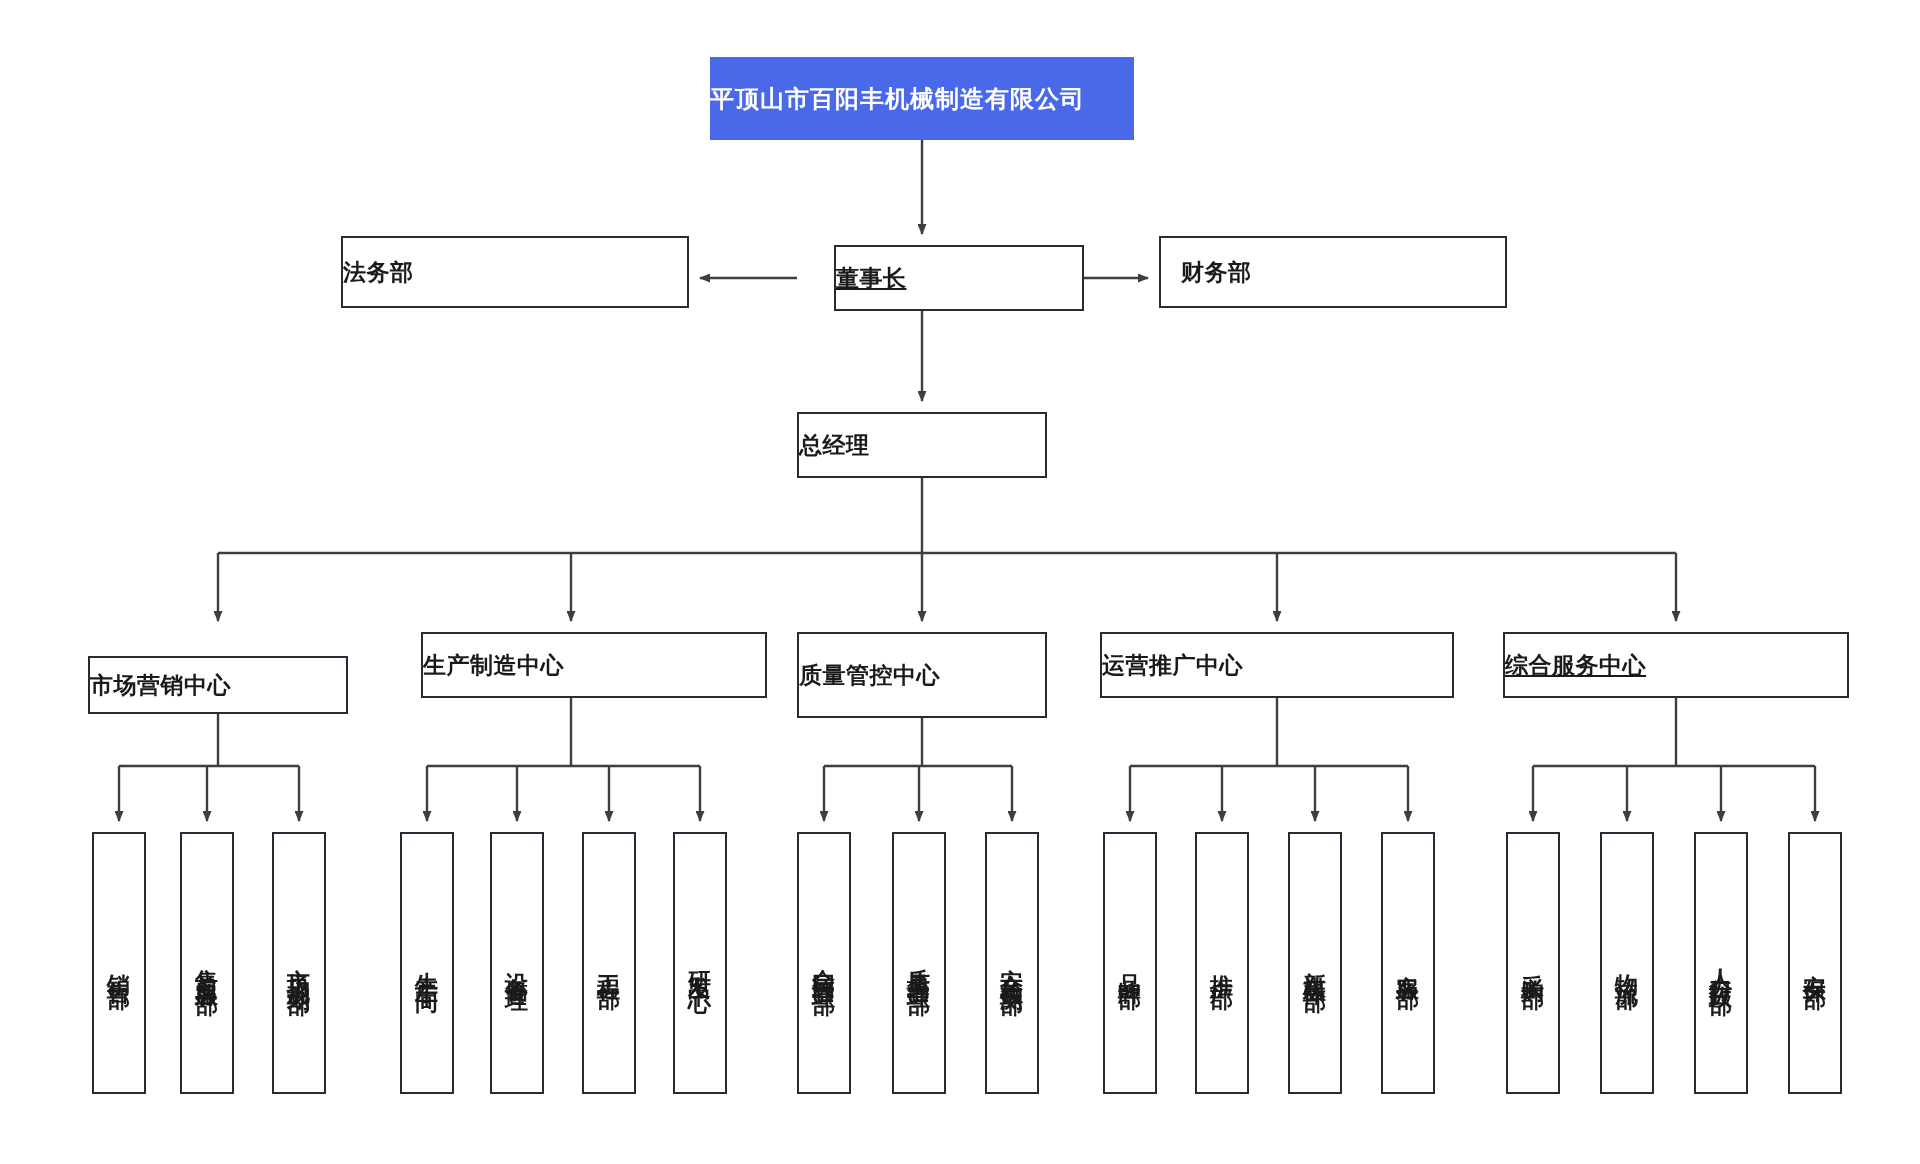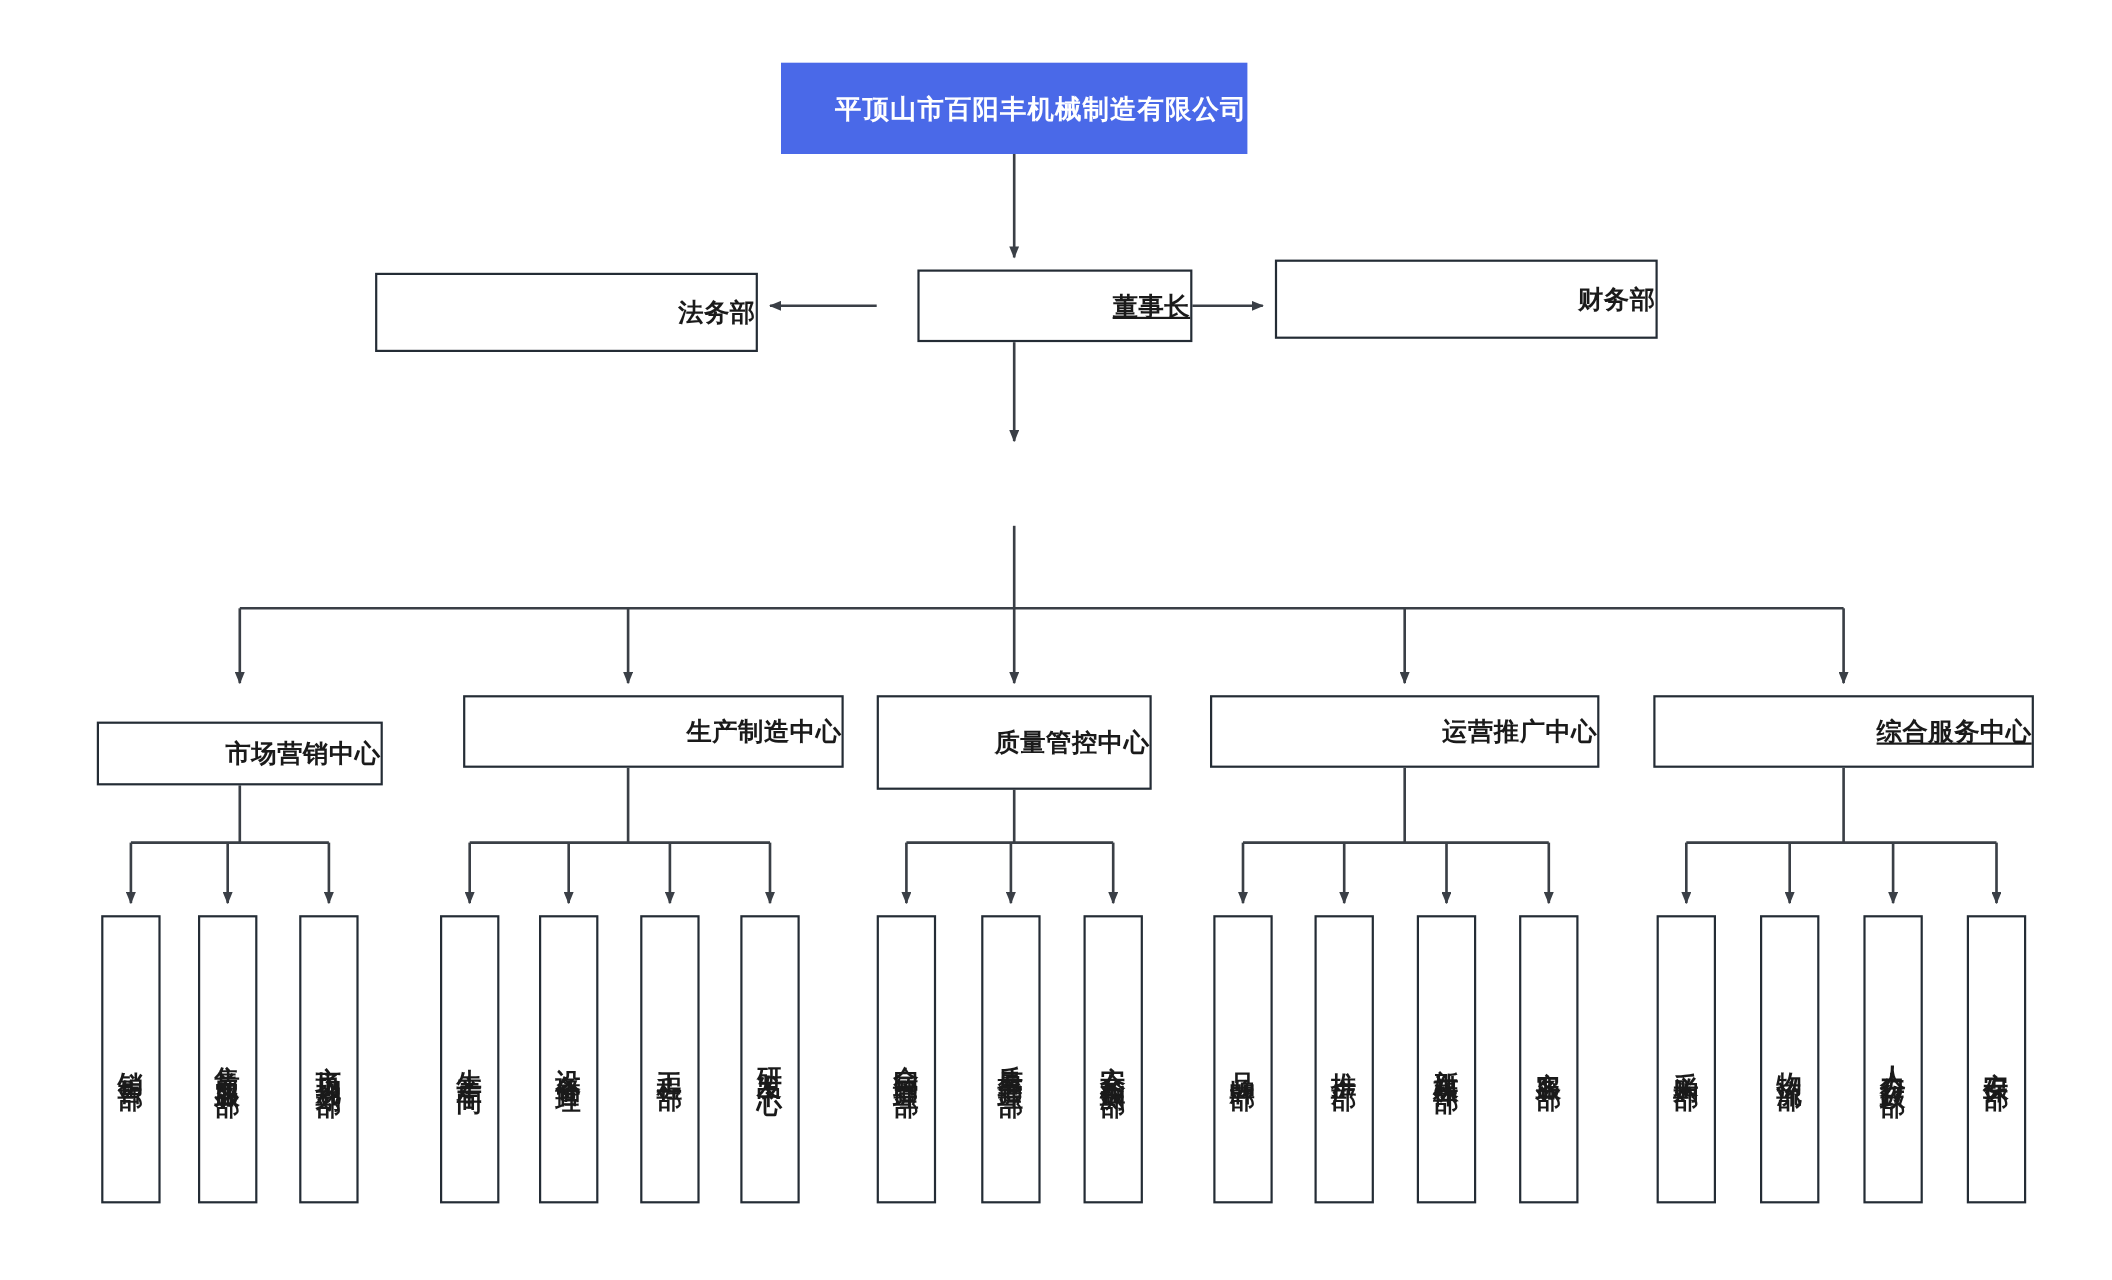--- a/index.html
+++ b/index.html
@@ -28,21 +28,21 @@
     width: 1920px;
     height: 1164px;
     pointer-events: none;
   }
   .node {
     position: absolute;
     border: 2px solid #242c35;
     background: #ffffff;
     display: flex;
     align-items: center;
-    justify-content: flex-end;
+    justify-content: flex-start;
     text-align: center;
     color: #1a1a1a;
     font-weight: bold;
     letter-spacing: 0.5px;
   }
   .node.root {
     background: #4a69e8;
     border: none;
     color: #ffffff;
     font-size: 24px;
@@ -123,32 +123,35 @@
         <path d="M1627,766 L1627,821" marker-end="url(#arrowhead)"></path>
         <path d="M1721,766 L1721,821" marker-end="url(#arrowhead)"></path>
         <path d="M1815,766 L1815,821" marker-end="url(#arrowhead)"></path>
       </g>
   </svg>
 
   <div class="node root" id="node-root" style="left: 710px; top: 57px; width: 424px; height: 83px;">
     <span>平顶山市百阳丰机械制造有限公司</span>
   </div>
 
-  <div class="node level2" id="node-legal" style="left: 341px; top: 236px; width: 348px; height: 72px; margin-top: 12px;">
+  <div class="node level2" id="node-legal" style="left: 341px; top: 236px; width: 348px; height: 72px;">
     <span>法务部</span>
   </div>
 
   <div class="node level2" id="node-chairman" style="left: 834px; top: 245px; width: 250px; height: 66px; text-decoration: underline;">
     <span>董事长</span>
   </div>
 
   <div class="node level2" id="node-finance" style="left: 1159px; top: 236px; width: 348px; height: 72px; padding-left: 20px;">
     <span>财务部</span>
   </div>
 
+  <div class="node level3" id="node-gm" style="left: 797px; top: 412px; width: 250px; height: 66px;">
+    <span>总经理</span>
+  </div>
 
   <div id="center-layer">
       <div class="node center" style="left: 88px; top: 656px; width: 260px; height: 58px;">
         <span>市场营销中心</span>
       </div>
       <div class="node leaf" style="left: 92px; top: 832px; width: 54px; height: 262px;">
         <span class="leaf-text">销售部</span>
       </div>
       <div class="node leaf" style="left: 180px; top: 832px; width: 54px; height: 262px;">
         <span class="leaf-text">售前客服部</span>

